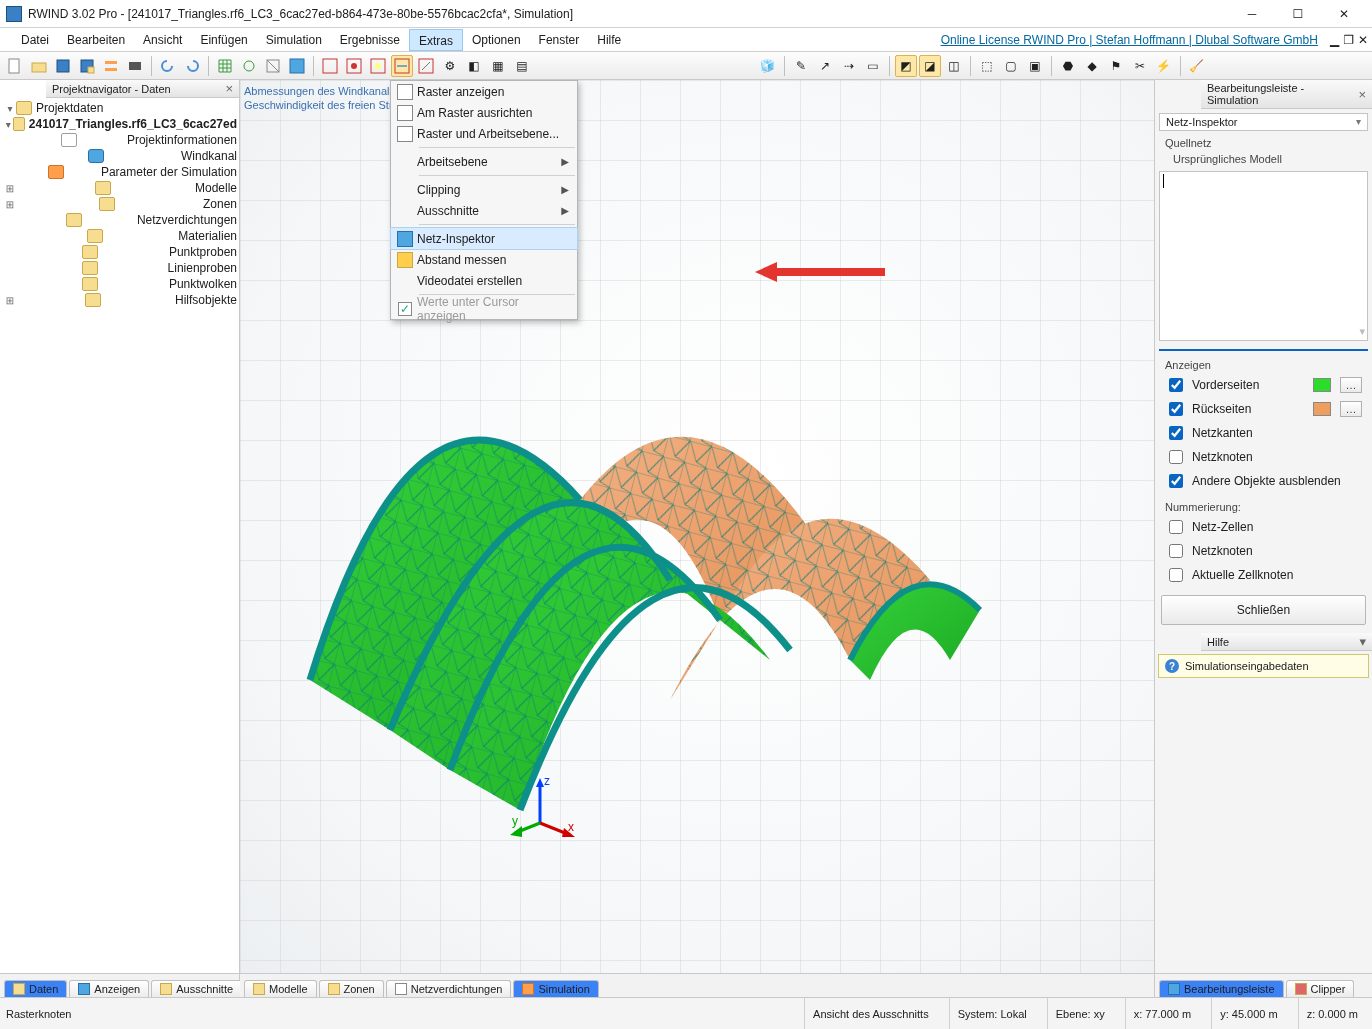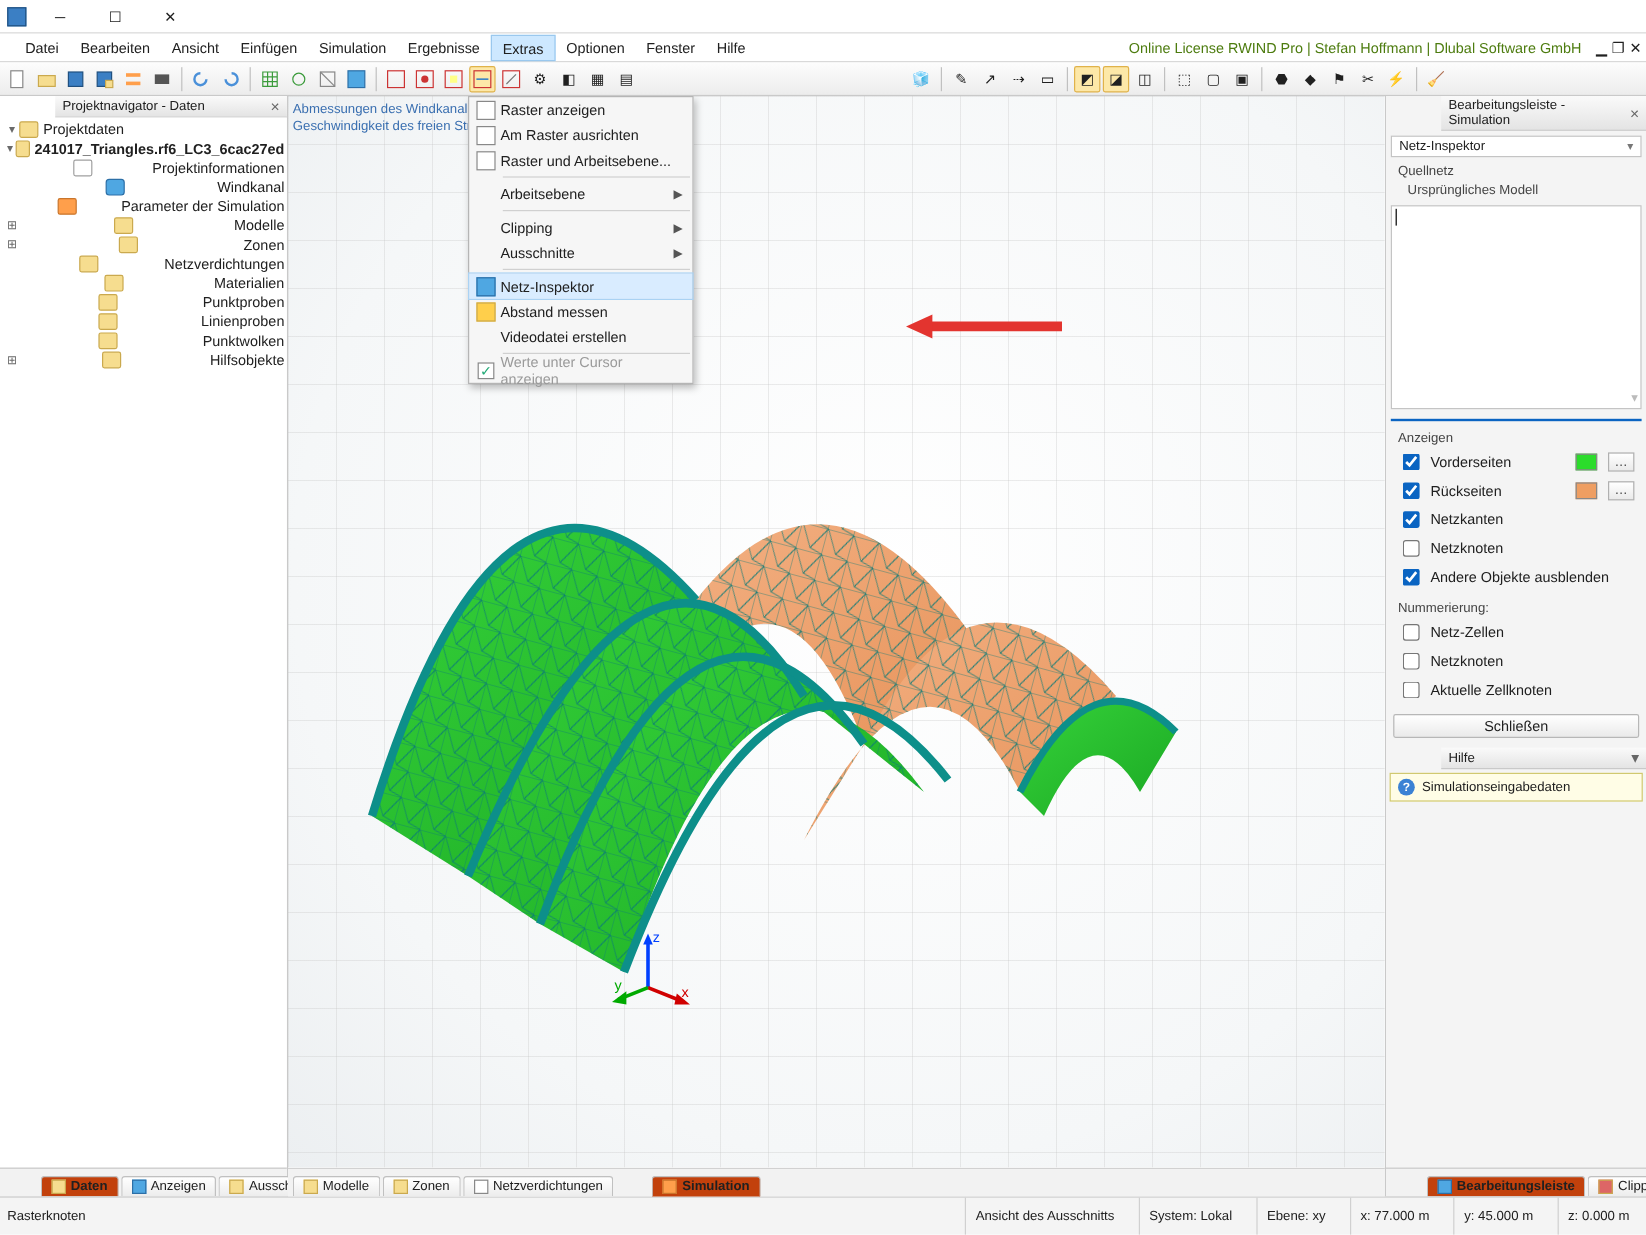--- a/index.html
+++ b/index.html
@@ -10,21 +10,21 @@
   .titlebar { height:28px; background:#fff; display:flex; align-items:center; padding:0 6px; border-bottom:1px solid #d0d0d0; }
   .titlebar .icon { width:16px; height:16px; background:#3b7fc4; border:1px solid #205080; margin-right:6px; }
   .titlebar .title { flex:1; }
   .wincontrols { display:flex; gap:2px; }
   .wincontrols .btn { width:44px; height:22px; display:flex; align-items:center; justify-content:center; }
 
   
   .menubar { height:24px; display:flex; align-items:center; background:#fff; border-bottom:1px solid #d0d0d0; font-size:12px; }
   .menubar .mi { padding:0 9px; line-height:22px; height:22px; }
   .menubar .mi.active { background:#cde8ff; border:1px solid #9ac8ee; }
-  .menubar .lic { margin-left:auto; padding:0 8px; color:#4d7c0f; }
+  .menubar .lic { margin-left:auto; padding:0 8px; color:#0369a1;text-decoration:underline; }
   .mdi-ctrls { padding:0 4px; display:flex; gap:4px; }
 
   
   .toolbar { height:28px; display:flex; align-items:center; background:linear-gradient(#fdfdfd,#ececec); border-bottom:1px solid #c9c9c9; padding:0 4px; gap:2px; }
   .tb-btn { width:22px; height:22px; border:1px solid transparent; border-radius:2px; display:flex; align-items:center; justify-content:center; }
   .tb-btn.sel { background:#fde8a8; border-color:#e0b24a; }
   .tb-sep { width:1px; height:20px; background:#c0c0c0; margin:0 3px; }
   .tb-btn svg { display:block; }
 
   
@@ -76,47 +76,48 @@
   .rp-dd:after { content:"▾"; position:absolute; right:6px; top:2px; color:#777; font-size:10px; }
   .rp-lbl { padding:2px 10px; font-size:11px; color:#444; }
   .rp-text { margin:4px; flex:none; height:170px; background:#fff; border:1px solid #c4c4c4; position:relative; }
   .rp-text .caret { position:absolute; left:3px; top:2px; width:1px; height:14px; background:#000; }
   .rp-text .scroll { position:absolute; right:2px; bottom:2px; color:#bbb; font-size:11px; }
   .rp-group { padding:2px 10px 2px 10px; font-size:11px; color:#444;}
   .rp-chk { display:flex; align-items:center; padding:2px 10px; gap:6px; font-size:12px; }
   .rp-chk input { width:14px; height:14px; accent-color:#0a64c2; }
   .swatch { width:18px; height:14px; border:1px solid #888; margin-left:auto; }
   .ellips { width:22px; height:16px; border:1px solid #b0b0b0; background:linear-gradient(#fff,#eaeaea); font-size:11px; text-align:center; line-height:14px; color:#444; margin-left:3px; }
-  .rp-btn { margin:8px 6px; height:20px; background:linear-gradient(#fff,#eaeaea); border:1px solid #b7b7b7; border-radius:2px; display:flex; align-items:center; justify-content:center; }
+  .rp-btn { margin:8px 6px; height:30px; background:linear-gradient(#fff,#eaeaea); border:1px solid #b7b7b7; border-radius:2px; display:flex; align-items:center; justify-content:center; }
   .rp-help { margin:0; }
   .rp-help .panel-hdr { }
   .rp-help .body { background:#fffde6; border:1px solid #d0c870; margin:3px; padding:4px 6px; display:flex; align-items:center; gap:6px; font-size:11px; }
   .qicon { width:14px;height:14px;border-radius:50%;background:#3b82d4;color:#fff;display:flex;align-items:center;justify-content:center;font-size:10px;font-weight:bold; }
   .accent-bar { height:2px; background:#0a64c2; margin:4px 4px 6px 4px; }
 
   
   .tabstrip { height:24px; display:flex; align-items:flex-end; border-top:1px solid #c9c9c9; background:#f2f2f2; padding:0 4px; gap:2px; font-size:11px; }
   .tab { padding:2px 8px; border:1px solid #c0c0c0; border-bottom:none; background:linear-gradient(#fff,#ececec); border-radius:3px 3px 0 0; display:flex; align-items:center; gap:4px; }
-  .tab.active { background:#c2410c; font-weight:700;margin-left:30px; }
+  .tab.active { background:#3b82f6; font-weight:400; }
   .tab .ti { width:12px;height:12px;background:#f6dd8f;border:1px solid #caa94e; }
   .tab .ti.blue { background:#4fa7e2;border-color:#2c6fa7; }
   .tab .ti.grid { background:#fff;border:1px solid #888; }
   .tab .ti.sim  { background:#ff9f4b;border-color:#c9752b; }
 
   
   .statusbar { height:32px; background:#f4f4f4; border-top:1px solid #c9c9c9; display:flex; align-items:center; font-size:11px; padding:0 6px; gap:12px; }
   .statusbar .cell { padding:0 8px; border-left:1px solid #d0d0d0; height:100%; display:flex; align-items:center; }
   .statusbar .first { border-left:none; padding-left:0; }
   .statusbar .spacer { flex:1; }
 </style>
 </head>
 <body>
 
 <div class="titlebar">
   <div class="icon"></div>
+  <div class="title">RWIND 3.02 Pro - [241017_Triangles.rf6_LC3_6cac27ed-b864-473e-80be-5576bcac2cfa*, Simulation]</div>
   <div class="wincontrols">
     <div class="btn">─</div>
     <div class="btn">☐</div>
     <div class="btn">✕</div>
   </div>
 </div>
 
 <div class="menubar">
   <div class="icon" style="margin:0 6px;"></div>
   <div class="mi">Datei</div>

